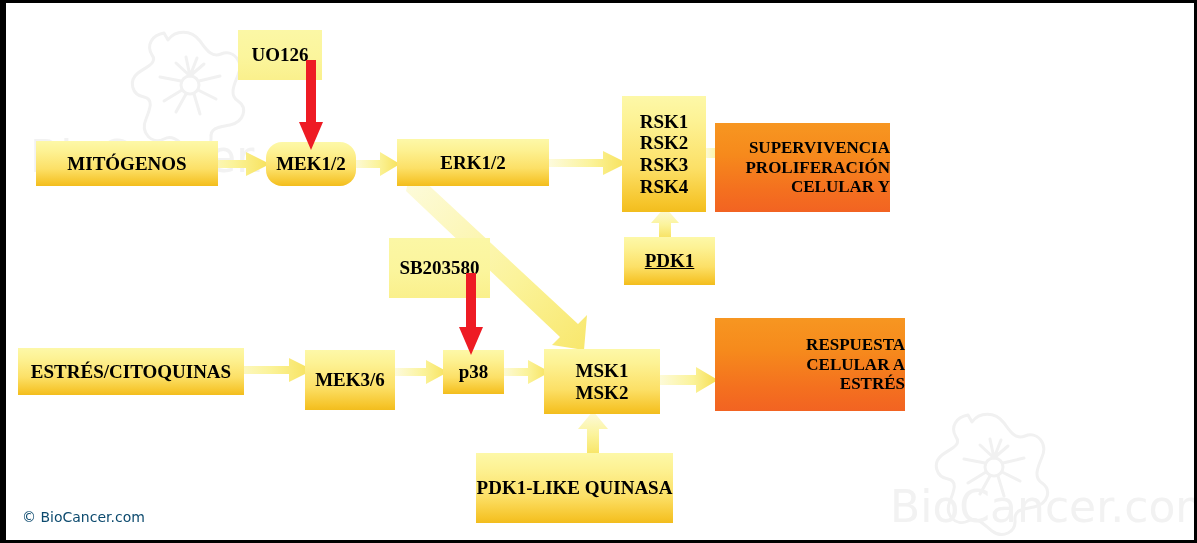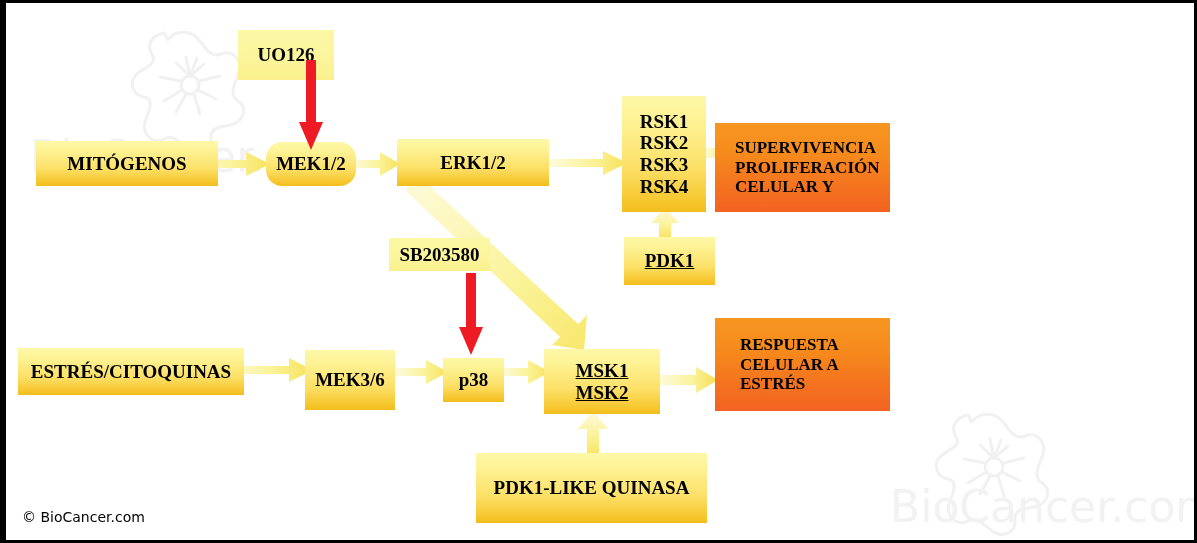--- a/index.html
+++ b/index.html
@@ -69,21 +69,21 @@
     background: linear-gradient(to bottom, #f79621 0%, #f68a1c 35%, #f4701f 75%, #f26322 100%);
   }
 
   
   .arrow { position: absolute; z-index: 3; }
   .arrow svg { display: block; overflow: visible; }
   .arrow-red { z-index: 8; }
 
   
   .left-pad { justify-content: flex-start; }
-  .textleft { text-align: left; }
+  .textleft { text-align: right; }
 </style>
 </head>
 <body>
 
 <div id="canvas">
   <div id="stage">
 
     <div class="wm wm-logo" style="left:96px; top:8px; width:180px; height:150px; z-index:1;">
       <svg viewBox="0 0 180 150" width="180" height="150" aria-hidden="true">
         <g fill="none" stroke="#f1f1f1" stroke-width="3" stroke-linejoin="round" stroke-linecap="round">
@@ -264,21 +264,21 @@
         <polygon points="8,0 18,0 18,62 25,62 13,90 1,62 8,62" fill="#ee1b24"></polygon>
       </svg>
     </div>
 
     <div class="arrow arrow-red" style="left:452px; top:270px; width:26px; height:82px;">
       <svg viewBox="0 0 26 82" width="26" height="82">
         <polygon points="8,0 18,0 18,54 25,54 13,82 1,54 8,54" fill="#ee1b24"></polygon>
       </svg>
     </div>
 
-    <div class="node pale" style="left:232px; top:27px; width:96px; height:50px; font-size:19px;">
+    <div class="node pale" style="left:232px; top:27px; width:84px; height:50px; font-size:19px;">
       <span class="lines">
           <span class="ln">UO126</span>
         </span>
     </div>
 
     <div class="node yellow" style="left:30px; top:138px; width:182px; height:45px; font-size:19px;">
       <span class="lines">
           <span class="ln">MITÓGENOS</span>
         </span>
     </div>
@@ -311,62 +311,62 @@
     </div>
 
     <div class="node orange left-pad" style="left:709px; top:120px; width:175px; height:89px; font-size:17px; padding-left:20px;">
       <span class="lines textleft">
         <span class="ln">SUPERVIVENCIA</span>
         <span class="ln">PROLIFERACIÓN</span>
         <span class="ln">CELULAR Y</span>
       </span>
     </div>
 
-    <div class="node pale" style="left:383px; top:235px; width:101px; height:33px; font-size:19px;">
+    <div class="node pale" style="left:383px; top:235px; width:101px; height:60px; font-size:19px;">
       <span class="lines">
           <span class="ln">SB203580</span>
         </span>
     </div>
 
     <div class="node yellow" style="left:12px; top:345px; width:226px; height:47px; font-size:19px;">
       <span class="lines">
           <span class="ln">ESTRÉS/CITOQUINAS</span>
         </span>
     </div>
 
     <div class="node yellow" style="left:299px; top:347px; width:90px; height:60px; font-size:19px;">
       <span class="lines">
           <span class="ln">MEK3/6</span>
         </span>
     </div>
 
-    <div class="node yellow" style="left:437px; top:347px; width:61px; height:44px; font-size:19px;margin-top:8px;">
+    <div class="node yellow" style="left:437px; top:347px; width:61px; height:44px; font-size:19px;">
       <span class="lines">
           <span class="ln">p38</span>
         </span>
     </div>
 
-    <div class="node yellow" style="left:538px; top:346px; width:116px; height:65px; font-size:19px;text-decoration:underline;">
+    <div class="node yellow" style="left:538px; top:346px; width:116px; height:65px; font-size:19px;">
       <span class="lines">
         <span class="ln">MSK1</span>
         <span class="ln">MSK2</span>
       </span>
     </div>
 
-    <div class="node yellow" style="left:470px; top:450px; width:231px; height:70px; font-size:19px;">
+    <div class="node yellow" style="left:470px; top:450px; width:197px; height:70px; font-size:19px;">
       <span class="lines">
           <span class="ln">PDK1-LIKE QUINASA</span>
         </span>
     </div>
 
-    <div class="node orange left-pad" style="left:709px; top:315px; width:175px; height:93px; font-size:17px; padding-left:25px;">
+    <div class="node orange left-pad" style="left:709px; top:315px; width:190px; height:93px; font-size:17px; padding-left:25px;">
       <span class="lines textleft">
         <span class="ln">RESPUESTA</span>
         <span class="ln">CELULAR A</span>
         <span class="ln">ESTRÉS</span>
       </span>
     </div>
 
     <div style="position:absolute; left:16px; top:506px; font-family:'DejaVu Sans','Liberation Sans',sans-serif;
-                font-size:14px; color:#000000; z-index:6; white-space:nowrap;">© BioCancer.com</div>
+                font-size:14px; color:#0c4a6e; z-index:6; white-space:nowrap;">© BioCancer.com</div>
 
   </div>
 </div>
 
 </body></html>

